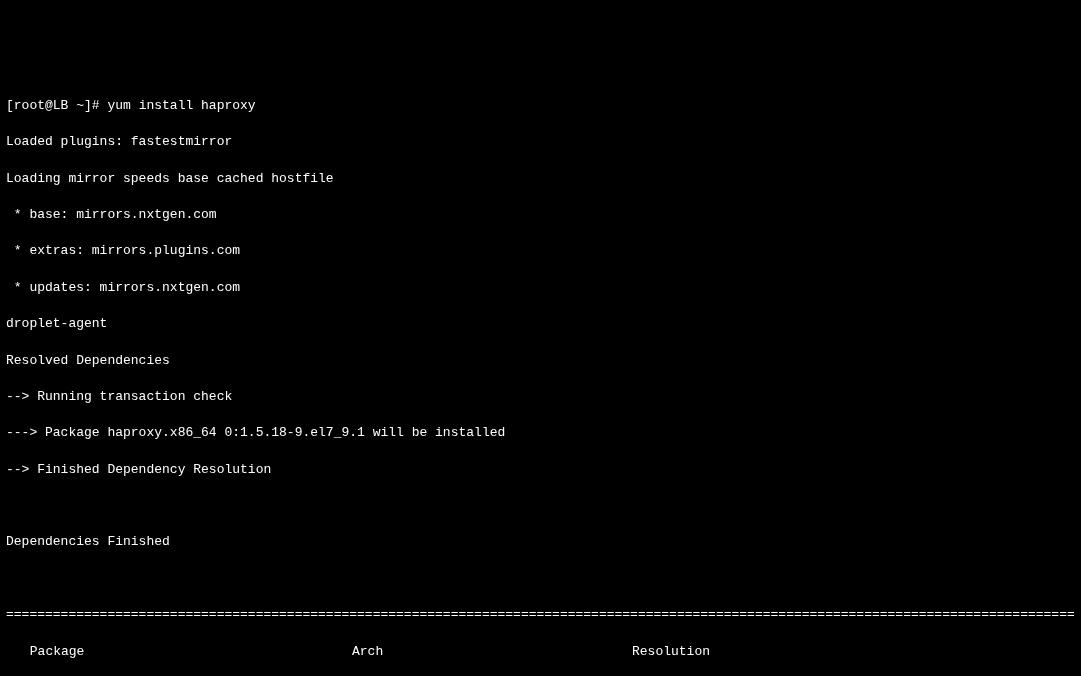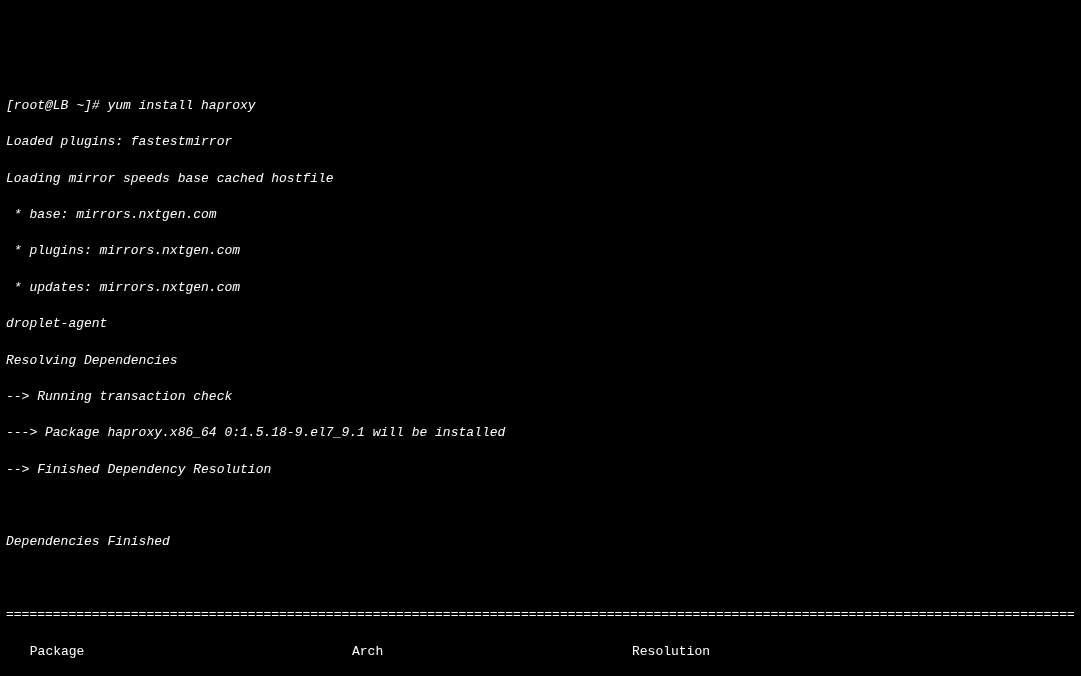--- a/index.html
+++ b/index.html
@@ -17,21 +17,20 @@
       width: 1081px;
       height: 676px;
       overflow: hidden;
       white-space: pre;
     }
     .terminal {
       width: 100%;
     }
     .line {
       display: block;
-      font-style: italic;
     }
     .divider {
       letter-spacing: 0;
       overflow: hidden;
       white-space: nowrap;
     }
     .header-row, .data-row {
       display: flex;
       margin-left: 16px;
     }
@@ -52,24 +51,24 @@
 </head>
 <body>
 
 
 
 <div class="terminal">
 <span class="line"><span>[root@LB ~]# </span><span>yum install haproxy</span></span>
 <span class="line">Loaded plugins: fastestmirror</span>
 <span class="line">Loading mirror speeds base cached hostfile</span>
 <span class="line"> * base: mirrors.nxtgen.com</span>
-<span class="line"> * plugins: mirrors.nxtgen.com</span>
+<span class="line"> * extras: mirrors.plugins.com</span>
 <span class="line"> * updates: mirrors.nxtgen.com</span>
 <span class="line">droplet-agent</span>
-<span class="line">Resolving Dependencies</span>
+<span class="line">Resolved Dependencies</span>
 <span class="line">--&gt; Running transaction check</span>
 <span class="line">---&gt; Package haproxy.x86_64 0:1.5.18-9.el7_9.1 will be installed</span>
 <span class="line">--&gt; Finished Dependency Resolution</span>
 <span class="line"> </span>
 <span class="line">Dependencies Finished</span>
 <span class="line"> </span>
 <span class="line divider">=========================================================================================================================================</span>
 <div class="header-row">
 <span class="col-package"> Package</span><span class="col-arch">Arch</span><span class="col-repo">Resolution</span>
 </div>

